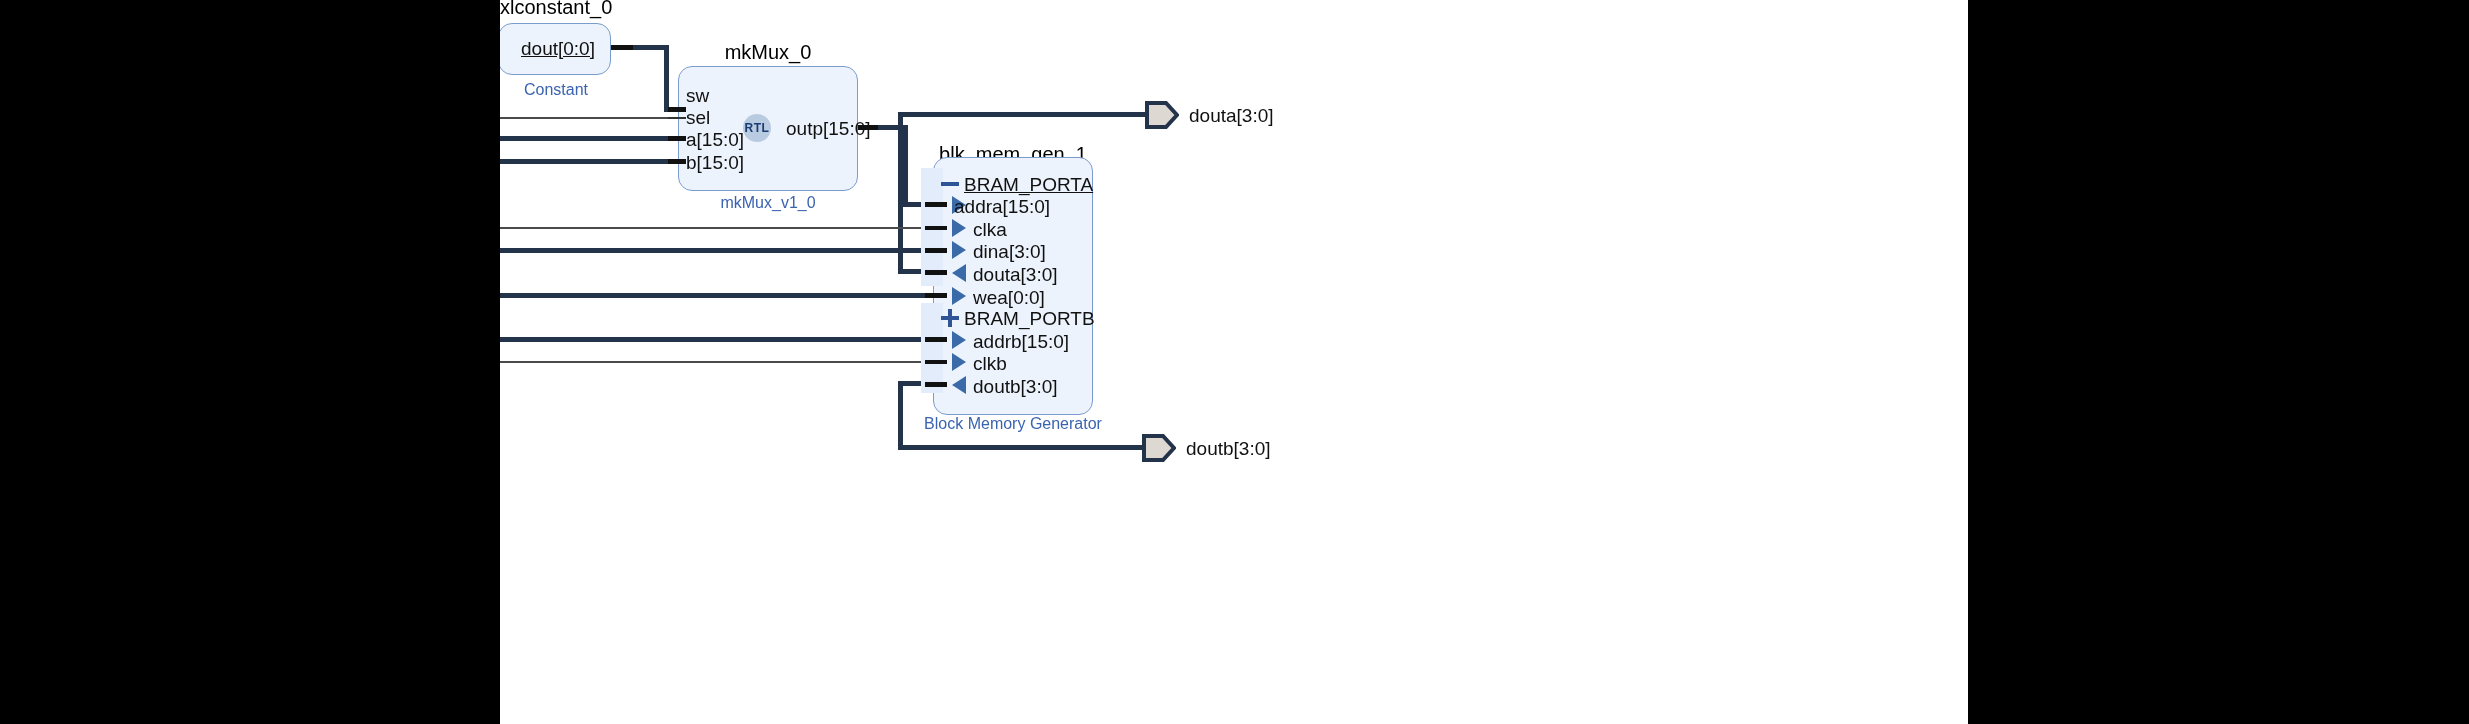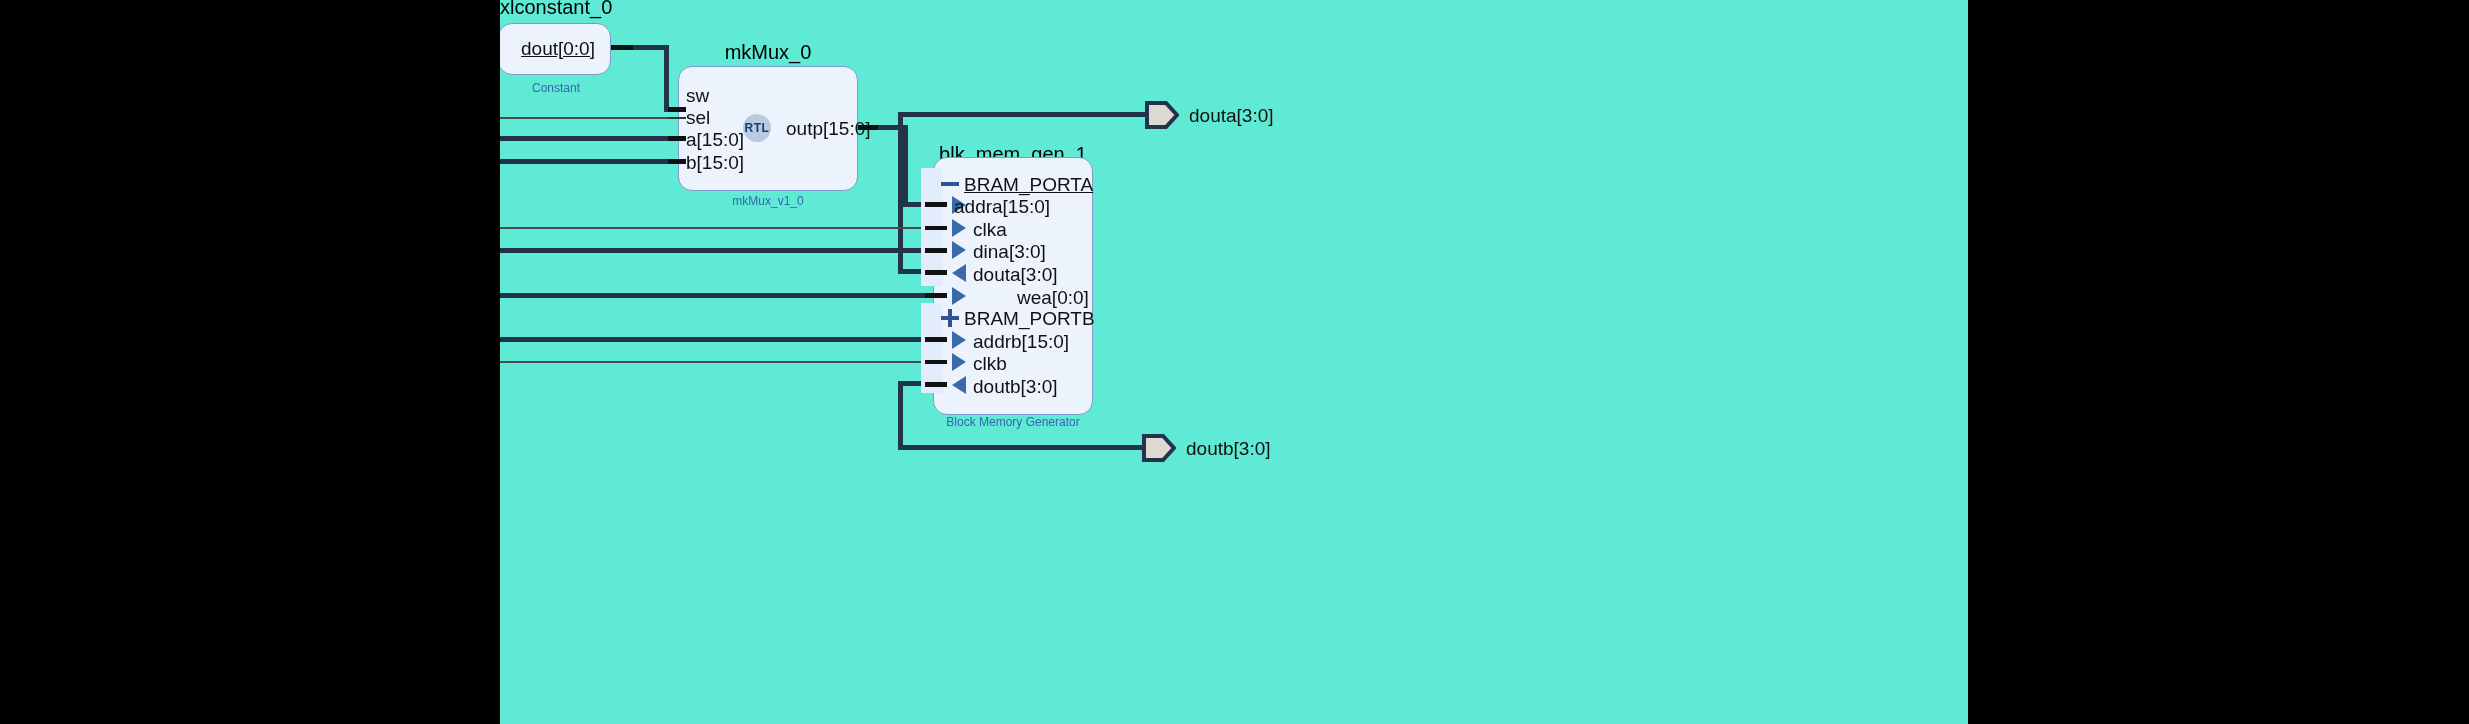--- a/index.html
+++ b/index.html
@@ -3,34 +3,34 @@
 <meta charset="utf-8">
 <style>
   html,body{margin:0;padding:0;background:#000;}
   body{width:2469px;height:724px;overflow:hidden;
        font-family:"Liberation Sans","DejaVu Sans",sans-serif;}
 
   #stage{position:relative;width:2469px;height:724px;background:#000;}
 
   
   #canvas{position:absolute;left:500px;top:0;width:1468px;height:724px;
-          background:#5eead4;overflow:hidden;}
+          background:#ffffff;overflow:hidden;}
   .bar{position:absolute;top:0;height:724px;background:#000000;}
   #bar-left{left:0;width:500px;}
   #bar-right{left:1968px;width:501px;}
 
   
   .wire{position:absolute;background:#23344a;}
   .wire.thin{background:#4a4a4a;}
 
   .blk{position:absolute;background:#edf3fc;border:1.5px solid #7a9ccc;
        border-radius:14px;box-sizing:border-box;}
   .blk-name{position:absolute;color:#000;font-size:20px;white-space:nowrap;
             text-align:center;}
-  .blk-type{position:absolute;color:#3a63b0;font-size:12px;white-space:nowrap;
+  .blk-type{position:absolute;color:#3a63b0;font-size:16px;white-space:nowrap;
             text-align:center;}
 
   .pin-label{position:absolute;font-size:19px;color:#111;white-space:nowrap;}
   .pin-stub{position:absolute;height:5px;background:#111;}
   .pin-stub.thin{height:2px;background:#333;}
 
   
   .port{position:absolute;}
   .port .glyph{position:absolute;left:0;top:0;}
   .port .ptext{position:absolute;font-size:19px;color:#111;white-space:nowrap;}
@@ -147,21 +147,21 @@
     <div class="pin-stub" style="left:425px;top:248px;width:22px;"></div>
     <div class="arr in" style="left:452px;top:241px;"></div>
     <div class="pin-label" style="left:473px;top:241px;">dina[3:0]</div>
 
     <div class="pin-stub" style="left:425px;top:270px;width:22px;"></div>
     <div class="arr out" style="left:452px;top:264px;"></div>
     <div class="pin-label" style="left:473px;top:264px;">douta[3:0]</div>
 
     <div class="pin-stub" style="left:425px;top:293px;width:22px;"></div>
     <div class="arr in" style="left:452px;top:287px;"></div>
-    <div class="pin-label" style="left:473px;top:287px;margin-left:44px;">wea[0:0]</div>
+    <div class="pin-label" style="left:473px;top:287px;">wea[0:0]</div>
 
     <div class="iface-strip" style="left:421px;top:303px;height:90px;"></div>
     <div class="iface-bars" style="left:423px;top:306px;"></div>
     <div class="exp" style="left:440px;top:308px;">
       <span class="h"></span>
         <span class="v"></span>
     </div>
     <div class="pin-label" style="left:464px;top:308px;">BRAM_PORTB</div>
 
     <div class="pin-stub" style="left:425px;top:337px;width:22px;"></div>

